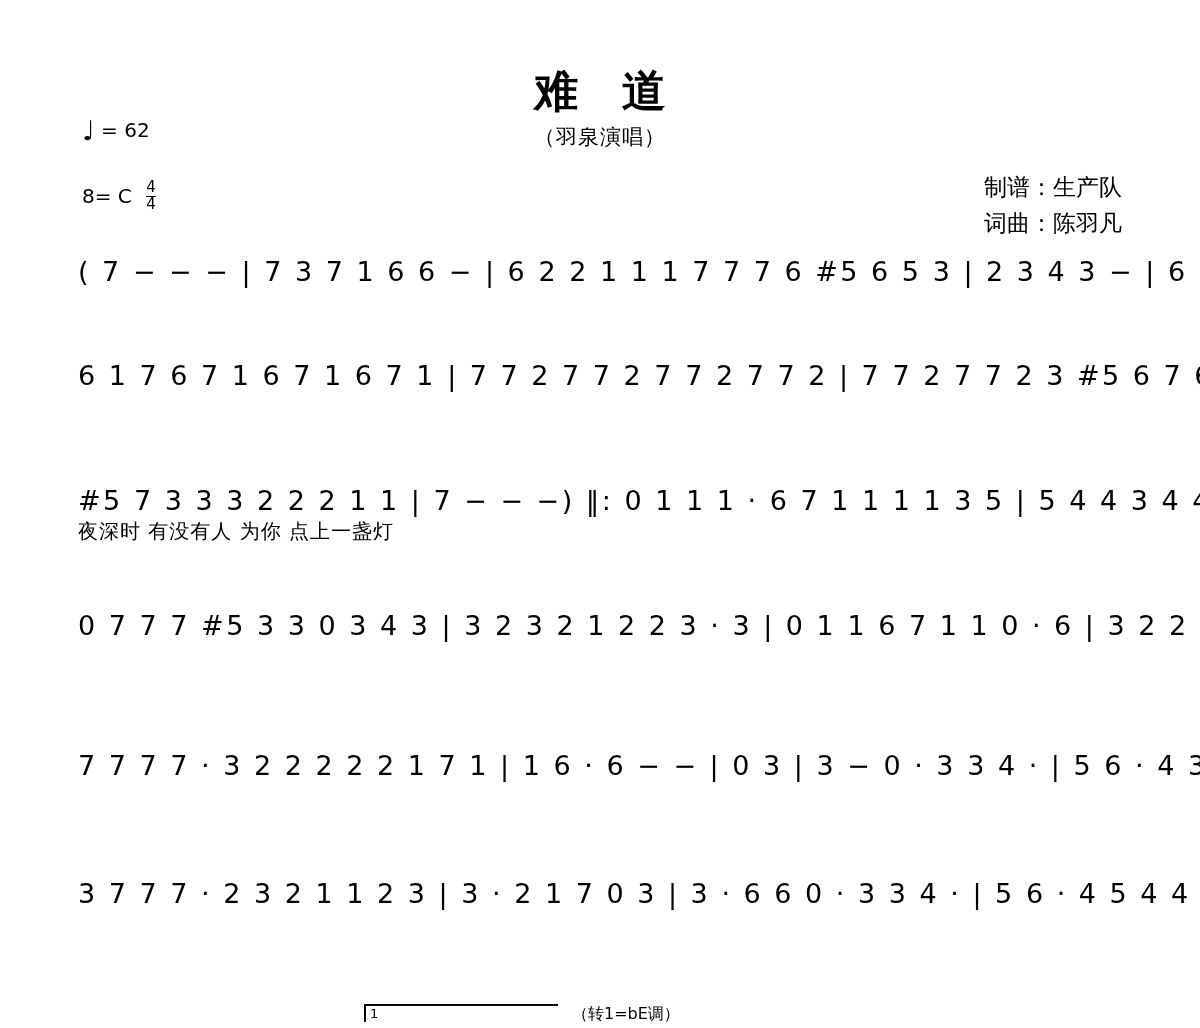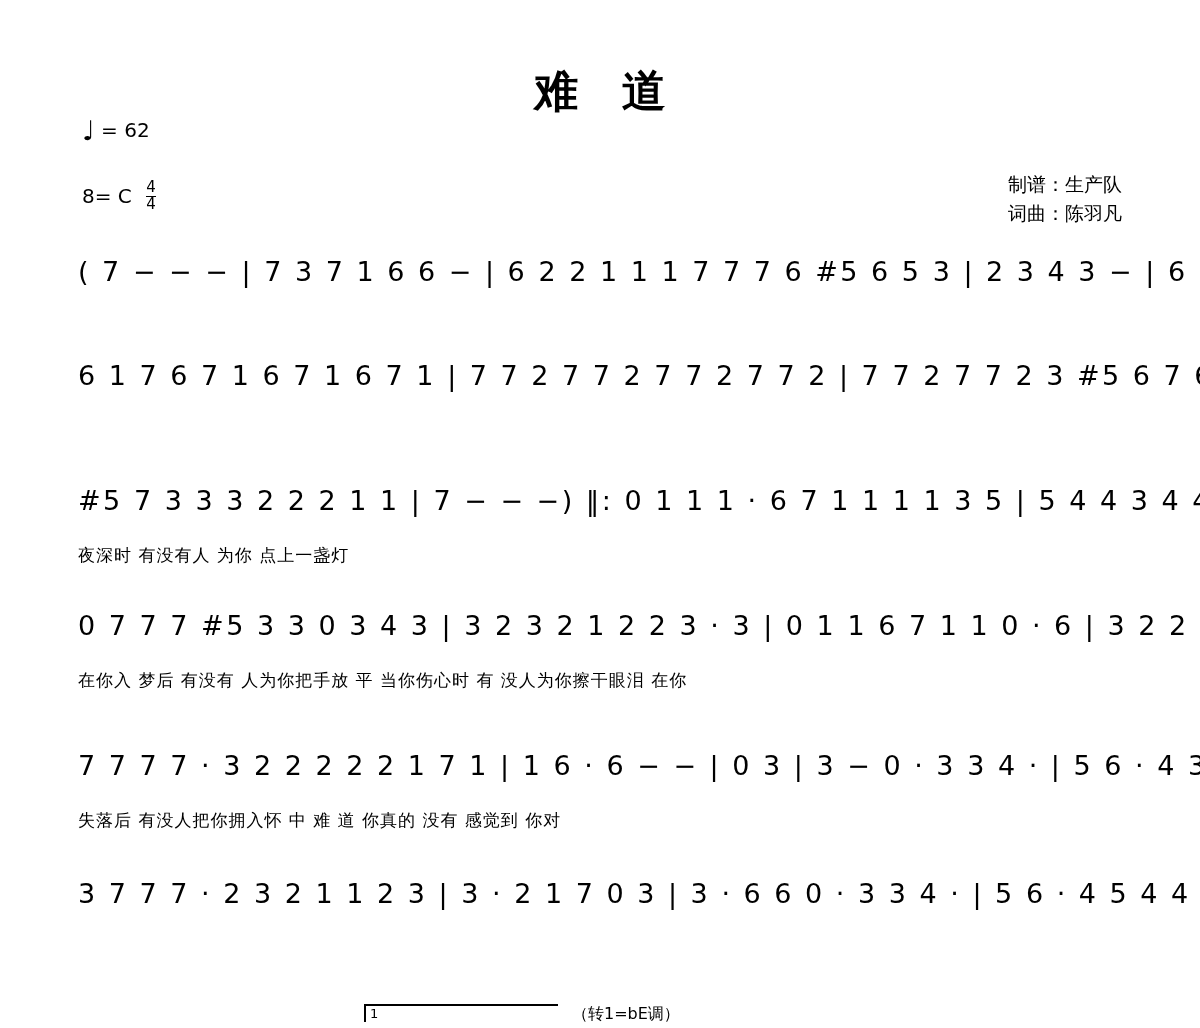--- a/index.html
+++ b/index.html
@@ -79,43 +79,43 @@
   }
   .frac .num { display: block; }
   .frac .den { display: block; border-top: 1.5px solid #000; }
 
   .credits {
     position: absolute;
     top: 170px;
     right: 78px;
     text-align: right;
     font-family: Liberation Sans, sans-serif;
-    font-size: 19px;
+    font-size: 23px;
     line-height: 1.55;
   }
 
   
   .system {
     position: absolute;
     left: 78px;
     width: 1050px;
   }
   .notes {
     font-family: "DejaVu Sans", sans-serif;
     font-size: 27px;
     letter-spacing: 2.5px;
     white-space: nowrap;
     line-height: 1.0;
   }
   .lyrics {
     font-family: "DejaVu Sans", sans-serif;
-    font-size: 17px;
+    font-size: 20px;
     white-space: nowrap;
     letter-spacing: 1px;
-    margin-top: 30px;
+    margin-top: 4px;
   }
   .r1 { top: 258px; }
   .r2 { top: 362px; }
   .r3 { top: 487px; }
   .r4 { top: 612px; }
   .r5 { top: 752px; }
   .r6 { top: 880px; }
   .r7 { top: 1000px; }
   .ending-bracket {
     position: absolute;
@@ -134,20 +134,21 @@
     font-size: 16px;
     white-space: nowrap;
   }
 </style>
 </head>
 <body>
 
 <div class="sheet">
 
   <div class="title">难 道</div>
+  <div class="subtitle">（羽泉演唱）</div>
 
   <div class="tempo">
     <span class="note-glyph">♩</span>
     <span>= 62</span>
   </div>
 
   <div class="keysig">
     <span>8= C</span>
     <span class="frac">
       <span class="num">4</span>
@@ -170,26 +171,24 @@
     <div class="lyrics"></div>
   </div>
 
   <div class="system r3">
     <div class="notes">#5 7  3 3 3  2 2 2   1 1 | 7  −  −  −) ‖: 0  1 1 1 · 6  7 1 1 1 1 3 5 | 5 4  4 3 4 4   −</div>
     <div class="lyrics">夜深时 有没有人  为你  点上一盏灯</div>
   </div>
 
   <div class="system r4">
     <div class="notes">0 7 7 7 #5 3 3   0 3 4 3 | 3 2 3 2 1  2 2 3 · 3 | 0 1 1  6 7 1 1   0 · 6 | 3 2 2 2 2 2 2 1 2 2   0 2 3</div>
-    <div class="lyrics">在你入 梦后   有没有 人为你把手放 平     当你伤心时    有 没人为你擦干眼泪   在你</div>
   </div>
 
   <div class="system r5">
     <div class="notes">7 7 7 7 · 3  2 2 2 2 2  1 7 1 | 1 6 · 6  − − | 0   3 | 3   −  0 · 3 3 4 · | 5 6 · 4 3 4 4   0 3 4</div>
-    <div class="lyrics">失落后   有没人把你拥入怀   中        难   道      你真的  没有 感觉到     你对</div>
   </div>
 
   <div class="system r6">
     <div class="notes">3 7 7 7 · 2 3 2 1 1 2 3 | 3 ·    2 1 7   0 3 | 3 · 6 6   0 · 3 3 4 · | 5 6 · 4 5 4 4   0 3 4</div>
   </div>
 
   <div class="system r7">
     <div class="ending-bracket" style="left:286px; top:4px; width:192px;"></div>
     <div class="ending-label" style="left:292px; top:6px;">1</div>
     <div class="modnote" style="left:494px; top:4px;">（转1=bE调）</div>

